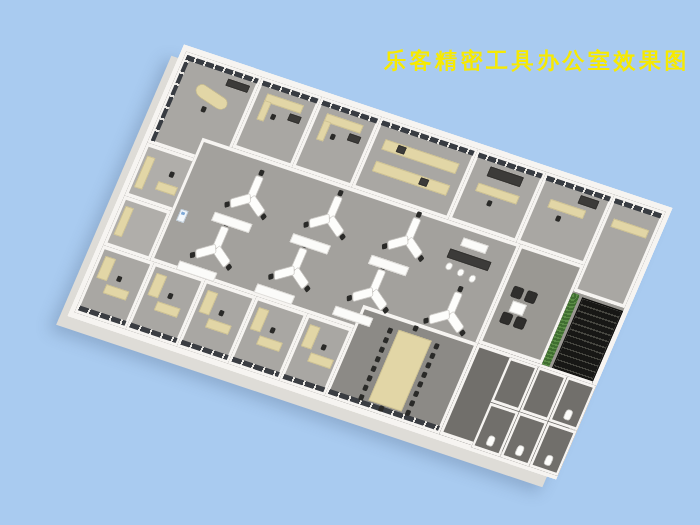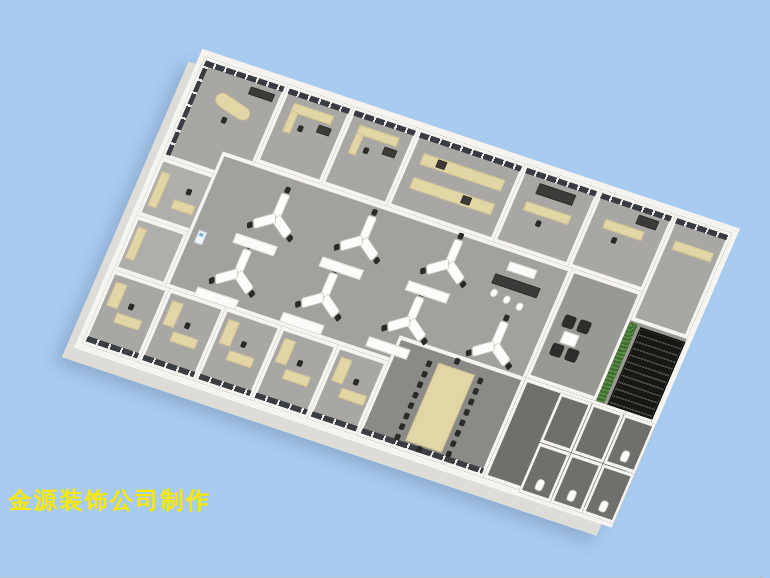--- a/index.html
+++ b/index.html
@@ -75,20 +75,21 @@
   .ydesk .a2{transform:rotate(120deg);}
   .ydesk .a3{transform:rotate(240deg);}
 
   .conf-table{position:absolute;background:var(--desk,#e2d6a6);border:1px solid #c8bc8e;}
 </style>
 </head>
 <body>
 
 <div class="stage">
 
+  <div class="title">乐客精密工具办公室效果图</div>
 
   <div class="plan">
 
     <div class="zone f-corr" style="left:0;top:0;width:844px;height:384px;"></div>
 
     <div class="room f-office" style="left:0;top:0;width:134px;height:134px;">
       <div class="win"></div>
       <div class="win-left"></div>
       <div class="desk curved" style="left:34px;top:34px;width:58px;height:16px;"></div>
       <div class="chair" style="left:56px;top:58px;"></div>
@@ -274,14 +275,13 @@
         <div class="toilet" style="left:16px;top:38px;"></div>
       </div>
       <div class="room f-dark" style="left:751px;top:321px;width:50px;height:66px;border-width:4px;">
         <div class="toilet" style="left:16px;top:38px;"></div>
       </div>
       <div class="room f-dark" style="left:802px;top:321px;width:50px;height:66px;border-width:4px;">
         <div class="toilet" style="left:16px;top:38px;"></div>
       </div>
     </div>
 
-  <div class="credit">金源装饰公司制作</div>
 </div>
 
 </body></html>

